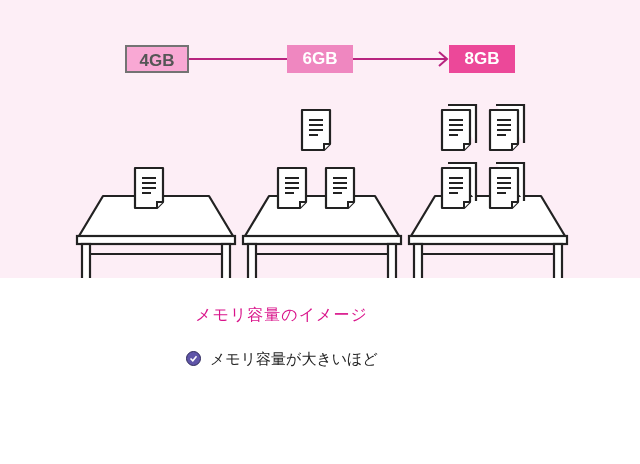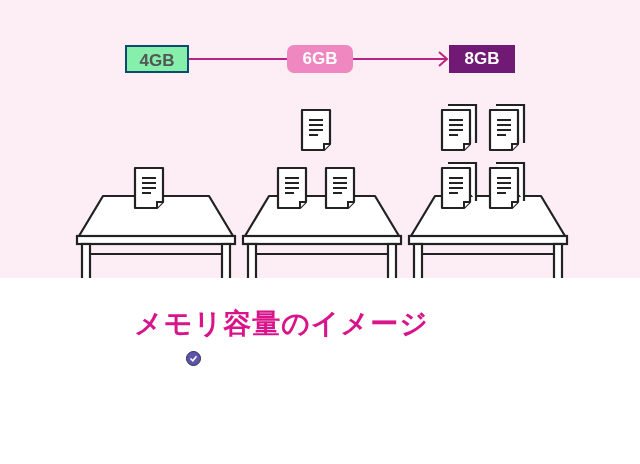--- a/index.html
+++ b/index.html
@@ -1,23 +1,23 @@
 <!DOCTYPE html>
 <html><head>
 <meta charset="utf-8">
 <style>
   html, body { margin: 0; padding: 0; }
   body { width: 640px; height: 464px; background: #ffffff; font-family: "DejaVu Sans", "Liberation Sans", sans-serif; position: relative; overflow: hidden; }
   .pink-area { position: absolute; left: 0; top: 0; width: 640px; height: 278px; background: #fdeef6; }
   .illus { position: absolute; left: 0; top: 0; }
   .lbl { position: absolute; height: 28px; line-height: 28px; font-weight: bold; font-size: 17px; text-align: center; box-sizing: border-box; font-family: "Liberation Sans", sans-serif; }
-  .lbl-4 { left: 125px; top: 45px; width: 64px; border: 2px solid #0c4a6e; background: #86efac; color: #555555; }
-  .lbl-6 { left: 287px; top: 45px; width: 66px; background: #ef87c0; color: #ffffff; border-radius: 7px; }
-  .lbl-8 { left: 449px; top: 45px; width: 66px; background: #701a75; color: #ffffff; }
-  .title { position: absolute; left: 0; width: 563px; top: 305px; text-align: center; color: #d9138a; font-weight: bold; font-size: 28px; letter-spacing: 1px; }
+  .lbl-4 { left: 125px; top: 45px; width: 64px; border: 2px solid #737373; background: #f9a8d4; color: #555555; }
+  .lbl-6 { left: 287px; top: 45px; width: 66px; background: #ef87c0; color: #ffffff; }
+  .lbl-8 { left: 449px; top: 45px; width: 66px; background: #ec4899; color: #ffffff; }
+  .title { position: absolute; left: 0; width: 563px; top: 305px; text-align: center; color: #d9138a; font-weight: normal; font-size: 16px; letter-spacing: 1px; }
   .bullets { position: absolute; left: 186px; top: 346px; }
   .line { position: relative; font-size: 15px; color: #222; height: 26px; line-height: 26px; padding-left: 24px; white-space: nowrap; }
   .hl { background: linear-gradient(transparent 68%, #fbe94a 68%, #fbe94a 92%, transparent 92%); }
   .check { position: absolute; left: 0; top: 5px; width: 15px; height: 15px; border-radius: 50%; background: #5f55a8; border: 1.5px solid #2e2a5a; box-sizing: border-box; }
   .check svg { position: absolute; left: 2px; top: 2px; }
 </style>
 </head>
 <body>
 
 <div class="pink-area"></div>
@@ -71,14 +71,15 @@
 
 <div class="title">メモリ容量のイメージ</div>
 
 <div class="bullets">
   <div class="line">
     <span class="check">
       <svg width="9" height="9" viewBox="0 0 9 9">
           <polyline points="1.5,4.5 3.8,6.8 7.5,2.2" fill="none" stroke="#fff" stroke-width="1.6"></polyline>
         </svg>
     </span>
+    <span>メモリ容量が大きいほど</span>
   </div>
 </div>
 
 </body></html>

